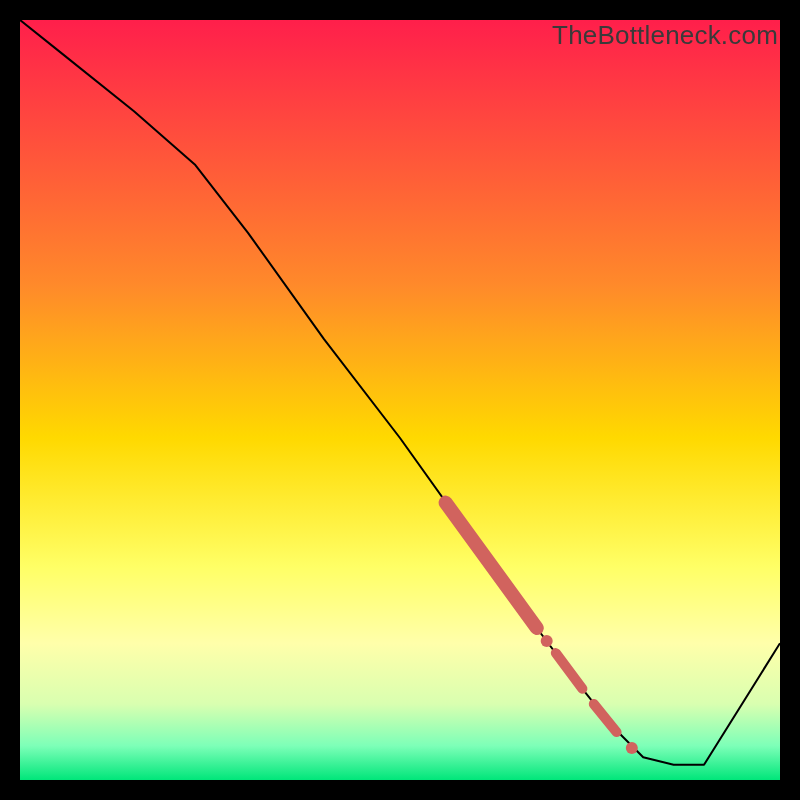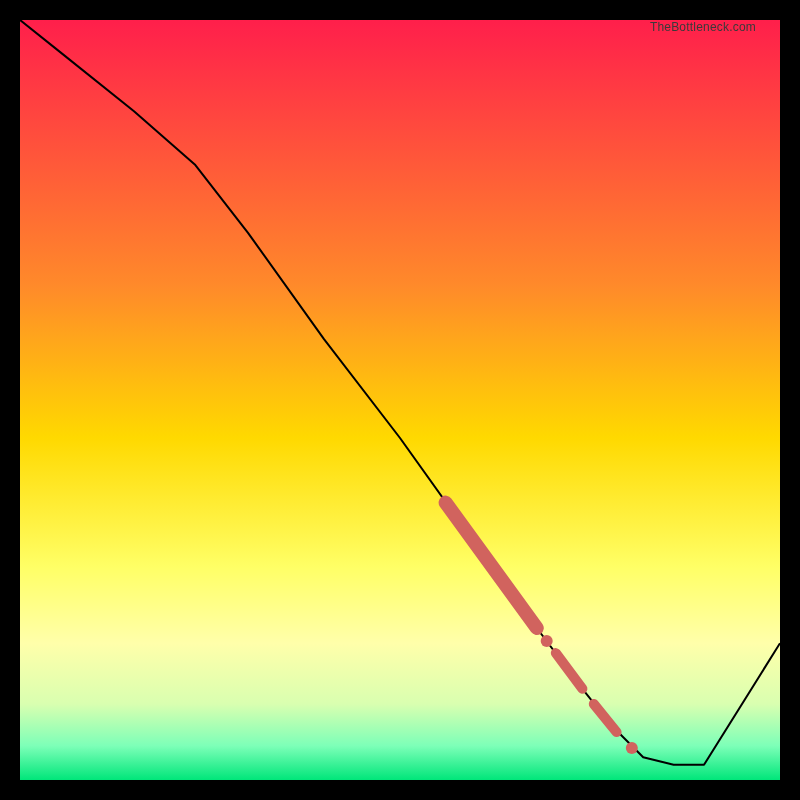--- a/index.html
+++ b/index.html
@@ -28,23 +28,23 @@
   .gradient {
     position: absolute;
     left: 0;
     top: 0;
     width: 760px;
     height: 760px;
   }
   .watermark {
     position: absolute;
     top: 0px;
-    right: 24px;
+    right: 2px;
     font-family: Arial, Helvetica, sans-serif;
-    font-size: 12px;
+    font-size: 26px;
     font-weight: 500;
     color: #3a3a3a;
     letter-spacing: 0.2px;
     text-align: center;
   }
   svg.curve {
     position: absolute;
     left: 0;
     top: 0;
     width: 760px;

